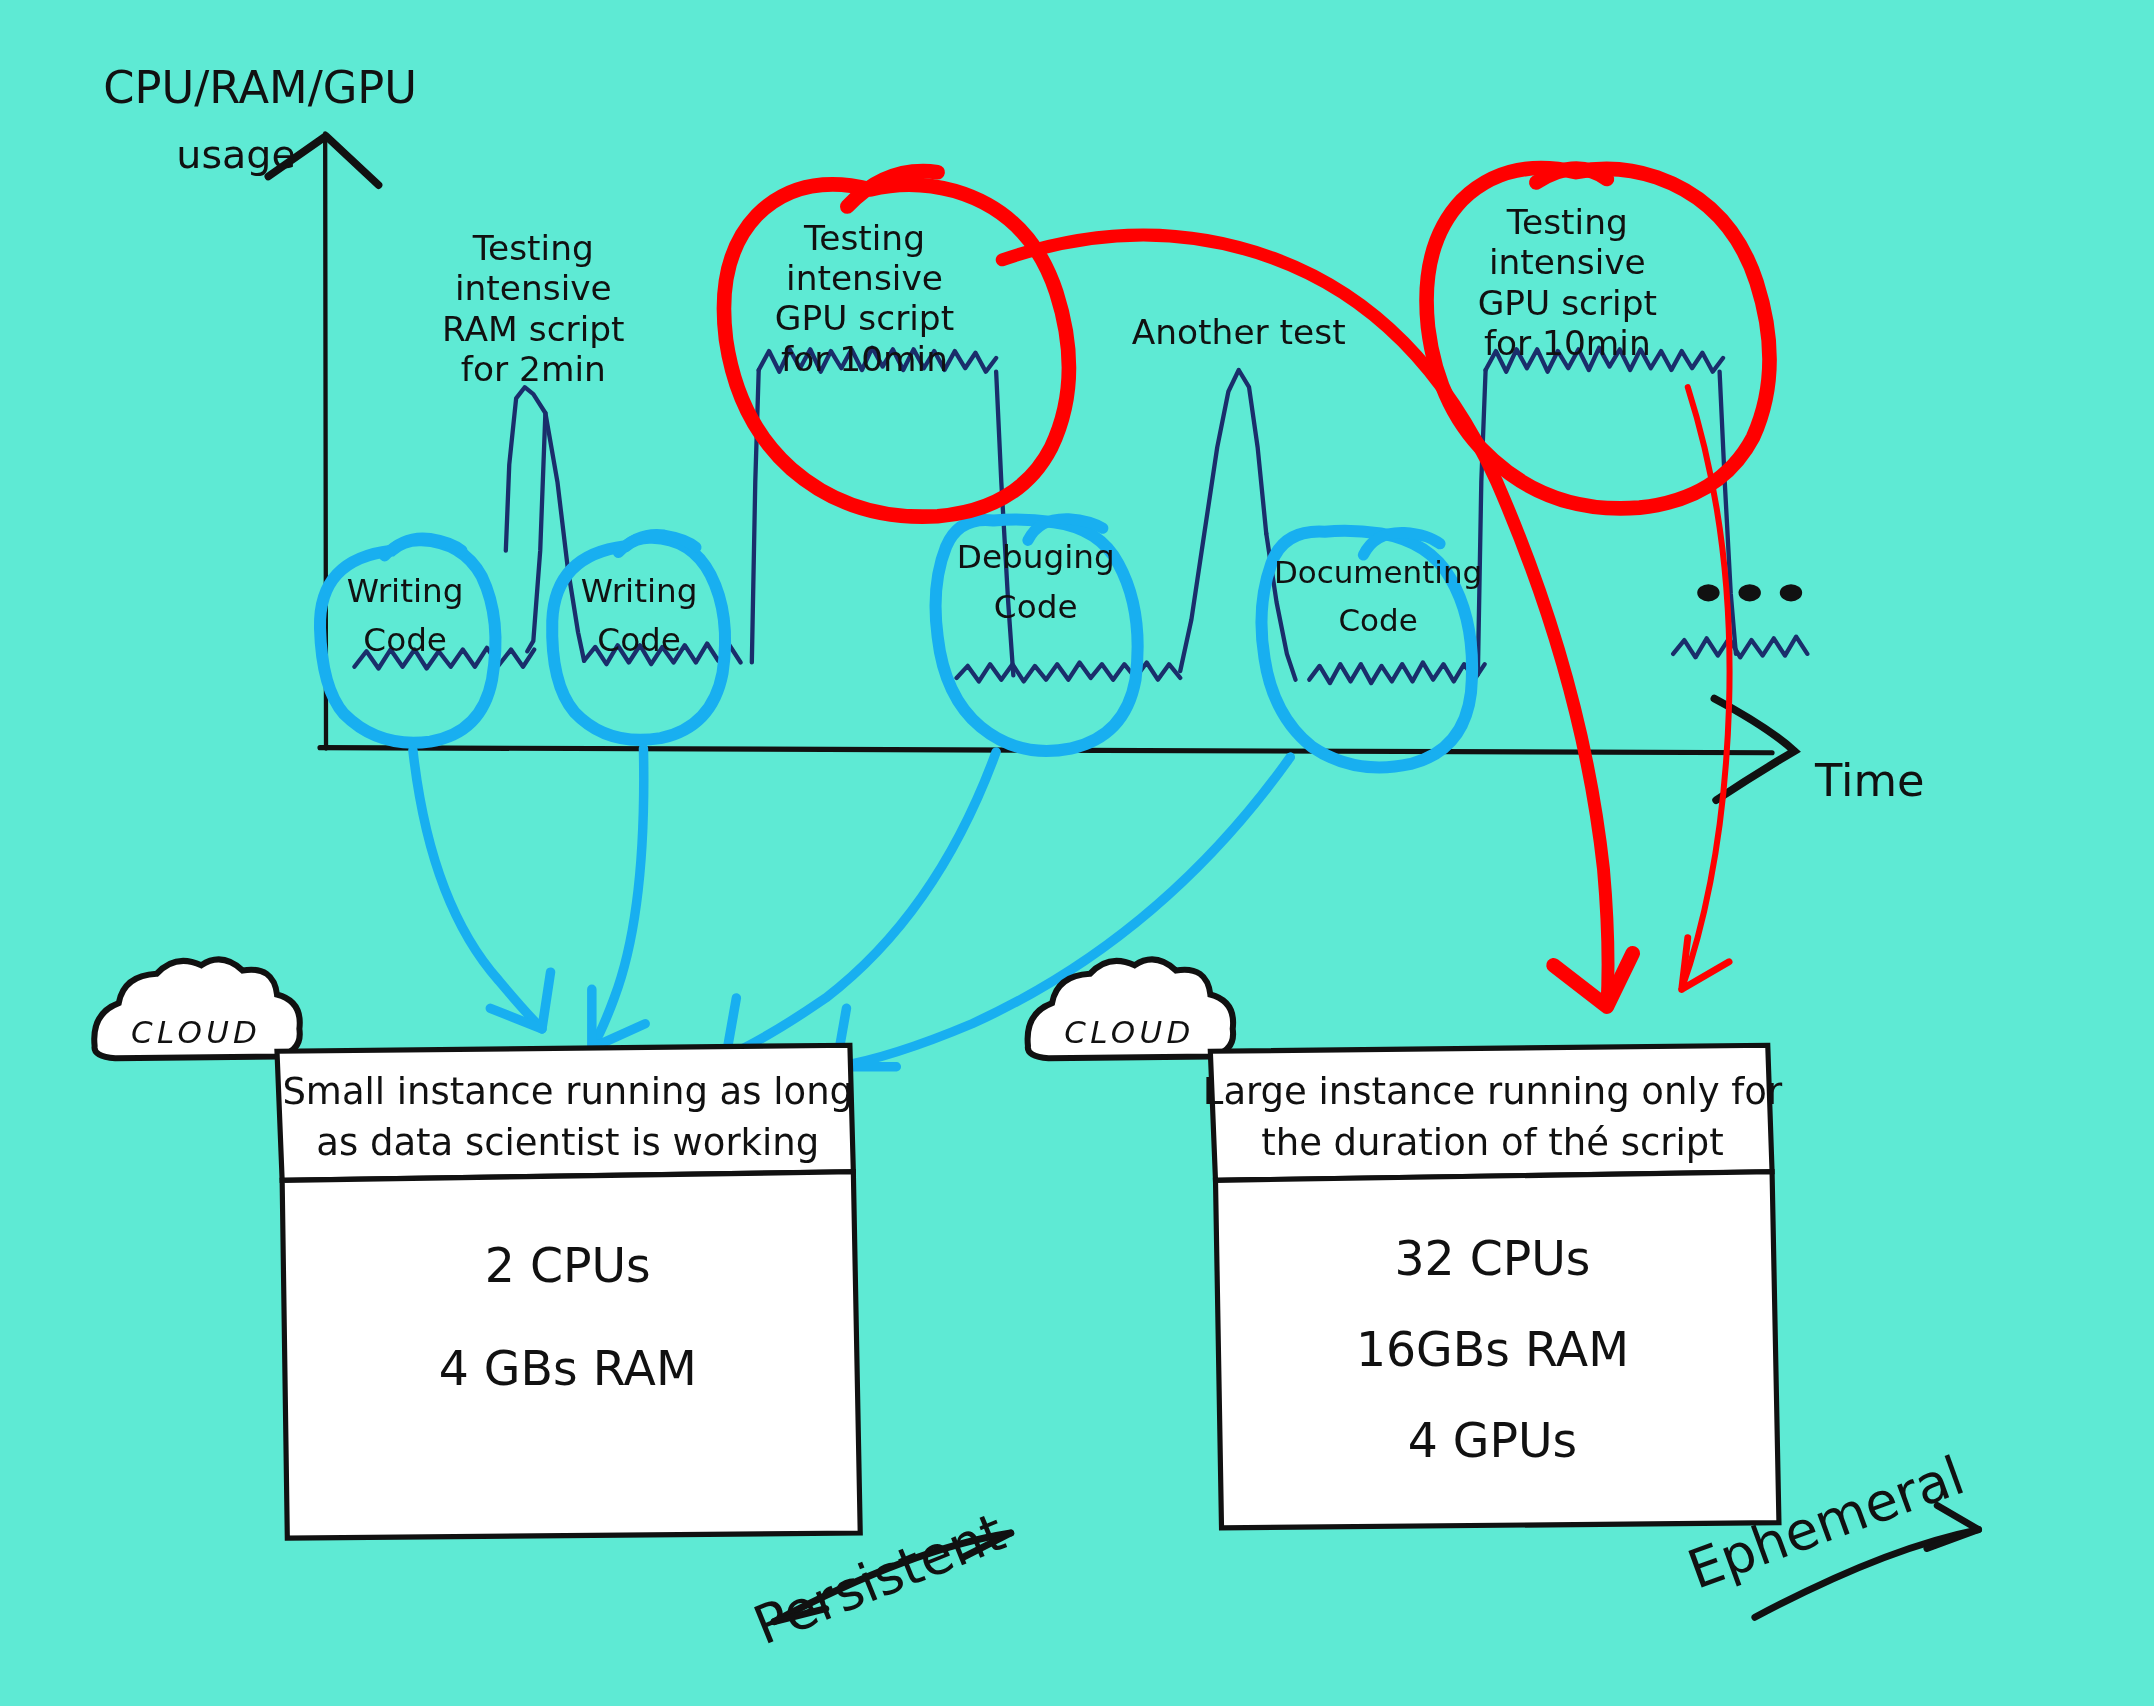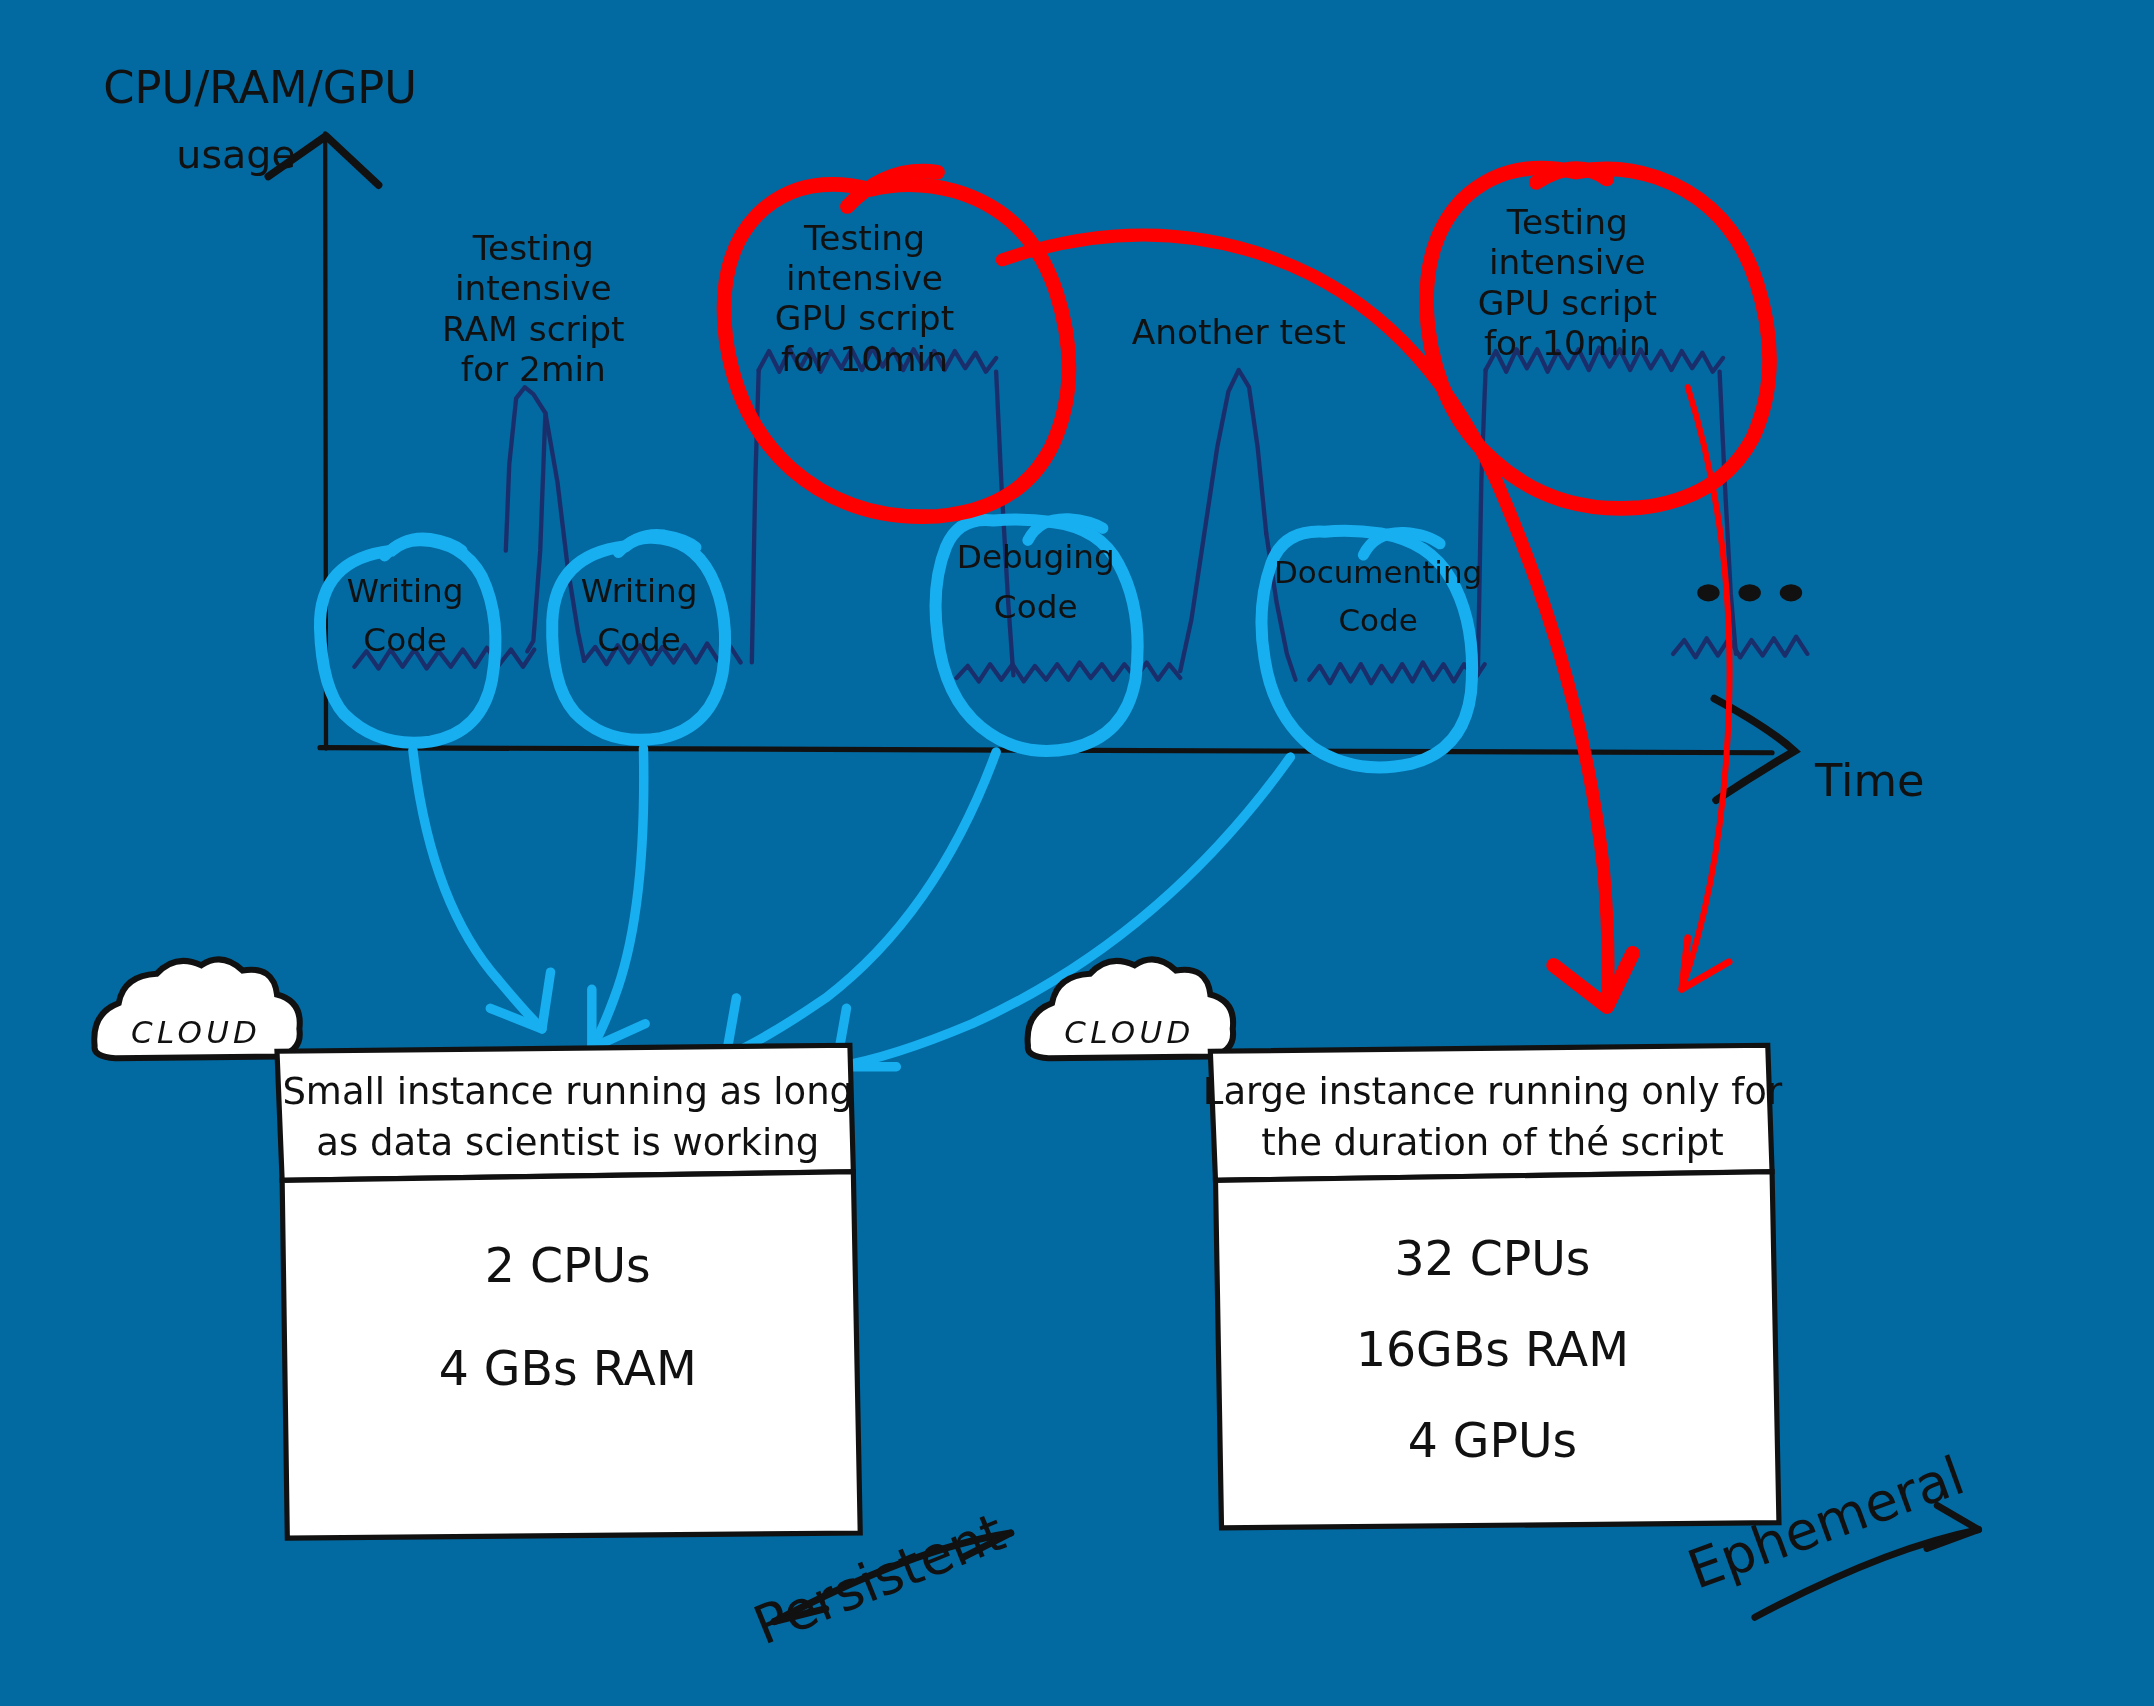--- a/index.html
+++ b/index.html
@@ -8,21 +8,21 @@
     padding: 0;
     background: #ffffff;
   }
   body {
     font-family: "DejaVu Sans", sans-serif;
   }
   #canvas {
     position: relative;
     width: 2154px;
     height: 1706px;
-    background: #0369a1;
+    background: #5eead4;
     overflow: hidden;
     text-align: center;
   }
   #sketch {
     position: absolute;
     left: 0;
     top: 0;
     width: 2154px;
     height: 1706px;
   }

